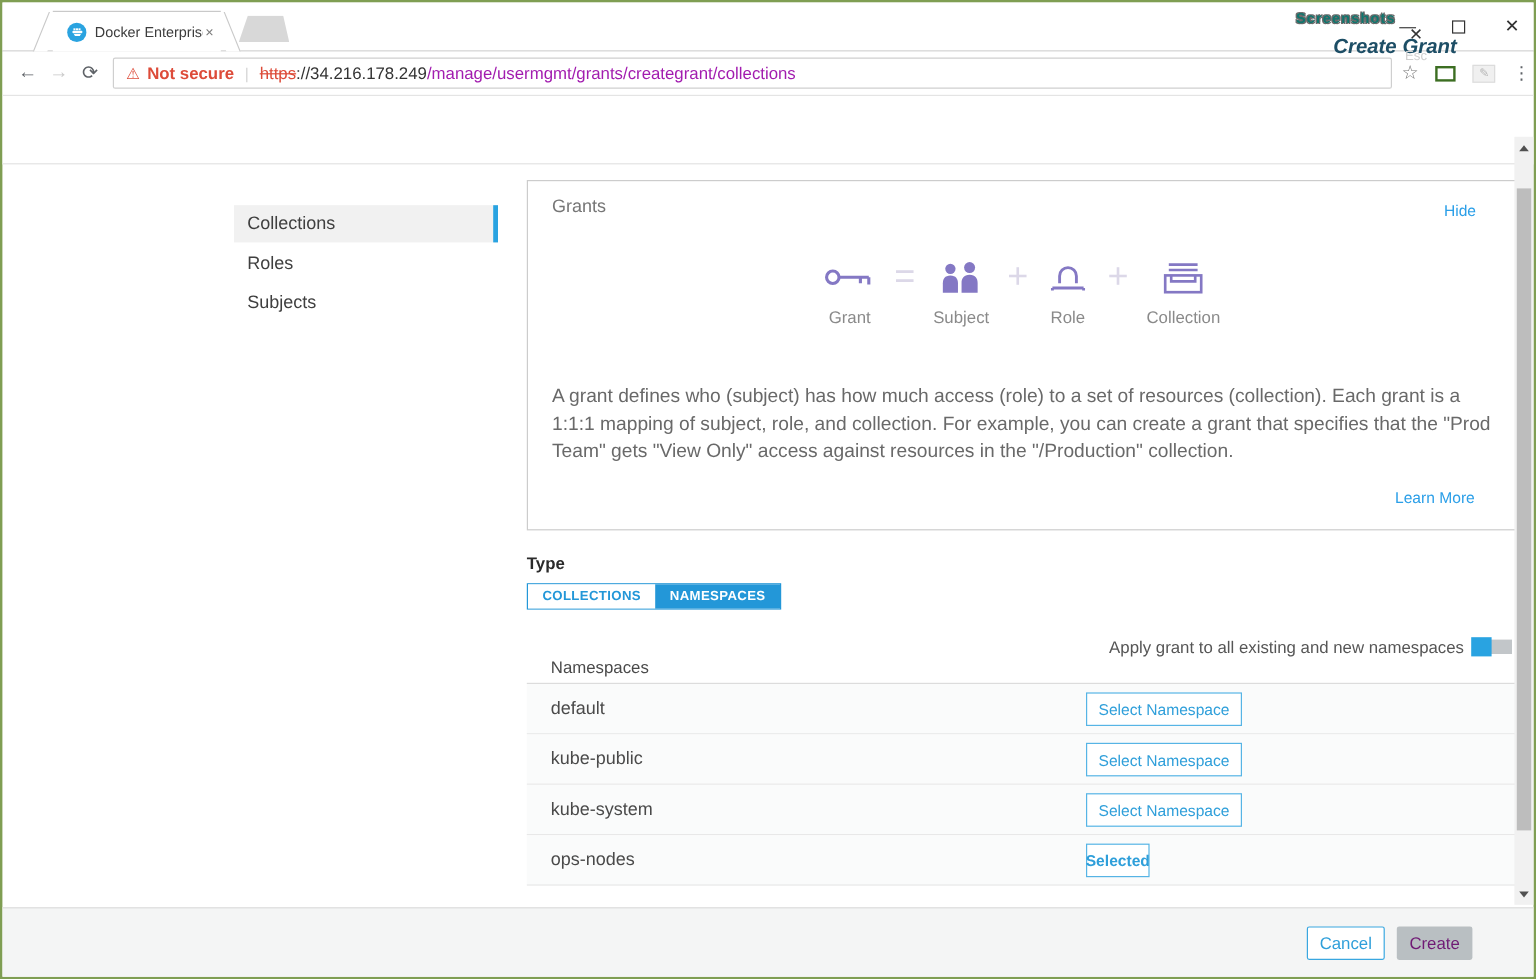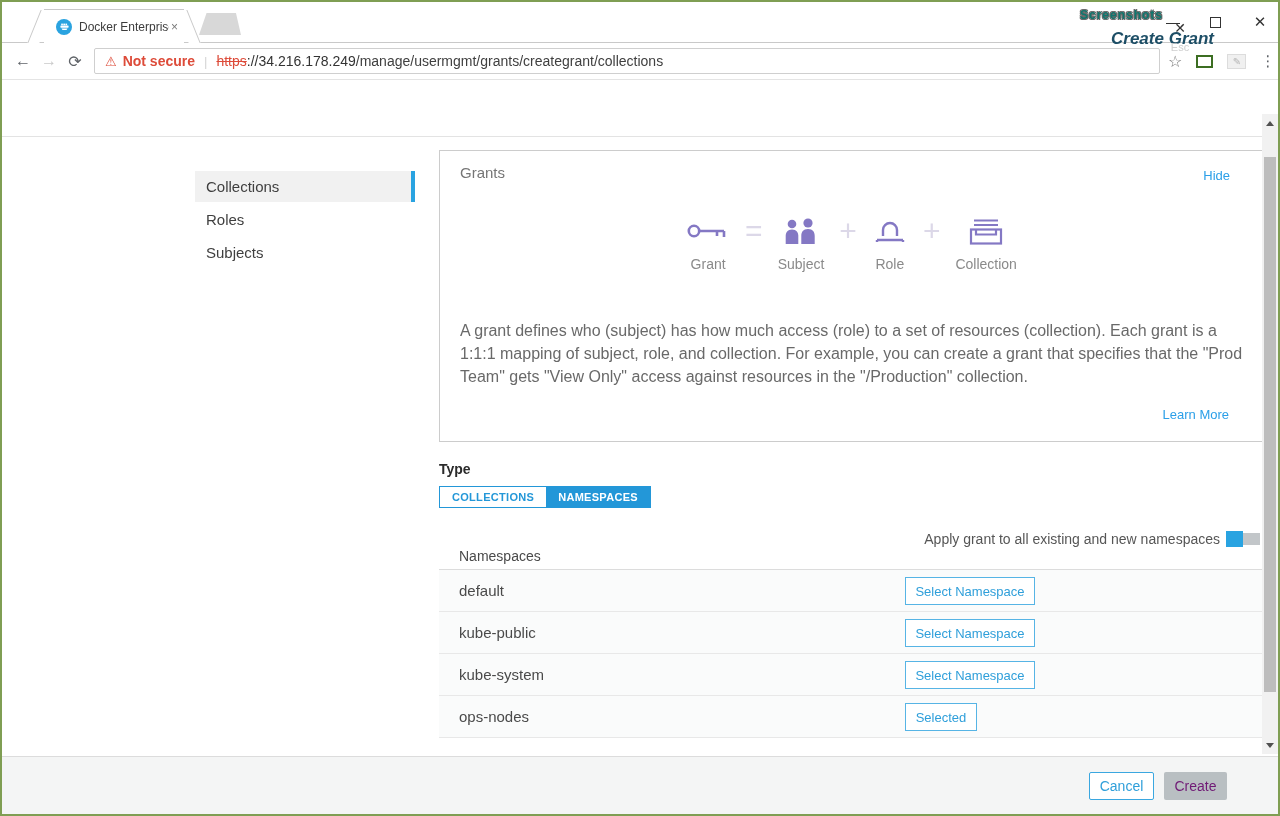--- a/index.html
+++ b/index.html
@@ -36,21 +36,21 @@
   .nav-ic { width:26px; text-align:center; font-size:16px; color:#5f6368; flex:0 0 26px; }
   .nav-ic.back { margin-left:8px; }
   .nav-ic.fwd { color:#c9c9c9; }
   .omnibox { height:26px; flex:0 0 1066px; margin-left:6px; border:1px solid #cfcfcf; border-radius:2px;
              background:#fff; display:flex; align-items:center; padding:0 10px; font-size:14px; }
   .warn-tri { color:#dd4b39; font-size:13px; margin-right:6px; }
   .warn-text { color:#dd4b39; margin-right:9px;font-weight:bold; }
   .url-sep { color:#d5d5d5; margin-right:9px; font-size:13px; }
   .url-scheme { color:#dd4b39; text-decoration:line-through; }
   .url-host { color:#333; }
-  .url-path { color:#404040; }
+  .url-path { color:#a21caf; }
   .ob-right { display:flex; align-items:center; margin-left:8px; gap:14px; }
   .star { font-size:16px; color:#757575; }
   .shot-ic { width:17px; height:13px; border:2px solid #3c6e22; background:#fff; }
   .edit-ic { width:19px; height:15px; background:#f0f0f0; border:1px solid #dcdcdc; color:#b5b5b5;
              font-size:10px; display:flex; align-items:center; justify-content:center; }
   .dots { font-size:15px; color:#5f6368; }
 
   
   .modal-head { position:absolute; top:78px; left:0; width:100%; height:57px; background:#fff;
                 border-bottom:1px solid #e3e3e3; }
@@ -102,21 +102,21 @@
   .ns-table { position:absolute; left:437px; top:546px; width:825px; }
   .ns-head { height:22px; padding-left:20px; font-size:14px; color:#4a4a4a;
              border-bottom:1px solid #dcdcdc; }
   .ns-row { position:relative; height:42px; background:#fafbfb; border-bottom:1px solid #e8e8e8;
             display:flex; align-items:center; padding-left:20px; font-size:15px; color:#4a4a4a; }
   .ns-btn { position:absolute; left:425px; top:7px; height:28px; background:#fff;
             border:1px solid #56b4e5; color:#2f9fda; font-size:13px;
             display:flex; align-items:center; justify-content:center;
             font-family:"Liberation Sans", sans-serif;margin-left:41px; }
   .ns-btn.wide { width:130px; }
-  .ns-btn.selected { width:72px; }
+  .ns-btn.selected { width:53px;font-weight:bold; }
 
   
   .footer { position:absolute; left:0; bottom:0; width:100%; height:58px; background:#f4f5f5;
             border-top:1px solid #dcdcdc; display:flex; align-items:center; justify-content:flex-end;
             gap:10px; padding-right:51px; }
   .btn { height:28px; font-size:14px; display:flex; align-items:center; justify-content:center;
          border-radius:2px; font-family:"Liberation Sans", sans-serif; }
   .btn.cancel { width:65px; background:#fff; border:1px solid #3aa7e0; color:#2f9fda; }
   .btn.create { width:63px; background:#b9bfc2; border:none; color:#701a75; }
 

